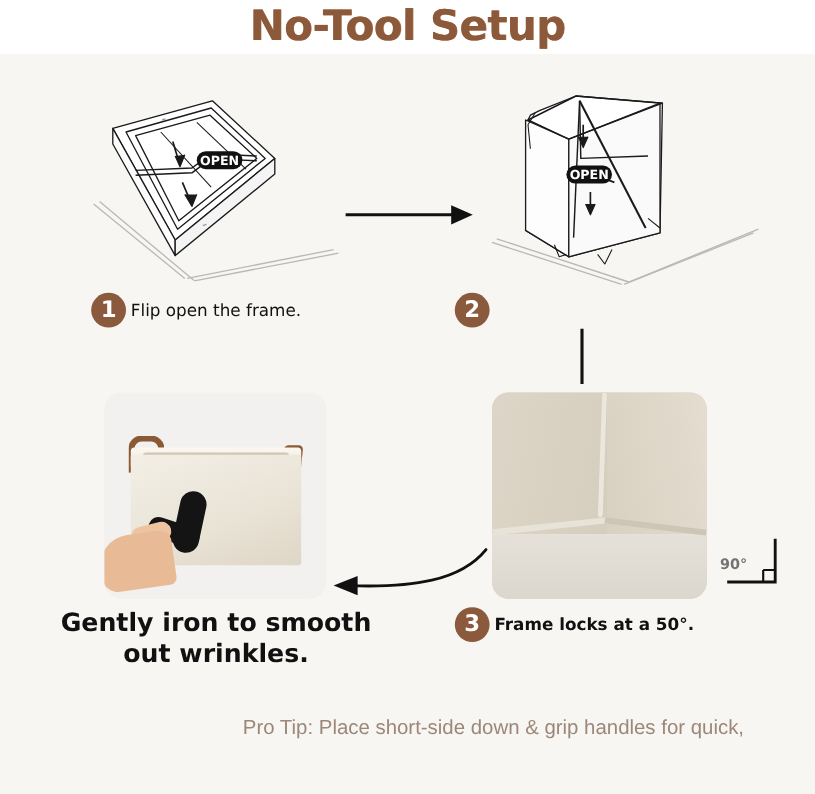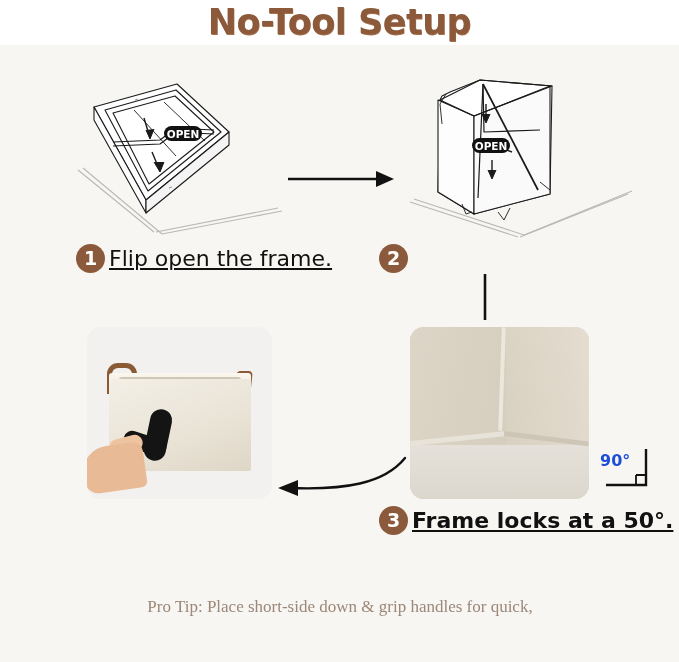--- a/index.html
+++ b/index.html
@@ -74,25 +74,24 @@
     font-size: 19px;
     font-weight: bold;
     display: flex;
     align-items: center;
     justify-content: center;
     flex: 0 0 auto;
     font-family: "DejaVu Sans", sans-serif;
     line-height: 1;
   }
   .caption-text {
-    font-size: 22px;
+    font-size: 14px;
     color: #111111;
     font-family: "DejaVu Sans", sans-serif;
     white-space: nowrap;
-    text-decoration: underline;
   }
   .caption-bold { font-weight: bold; }
 
   .cap-1 { left: 76px; top: 244px; }
   .cap-2 { left: 379px; top: 244px; }
   .cap-3 { left: 379px; top: 506px; }
 
   
   .photo {
     position: absolute;
@@ -233,24 +232,24 @@
   .arrow-curve { left: 272px; top: 440px; }
 
   
   .angle-marker {
     position: absolute;
     left: 600px; top: 447px;
     width: 58px; height: 45px;
   }
   .angle-label {
     position: absolute;
-    left: 0; top: 4px;
-    font-size: 16px;
+    left: 0; top: 16px;
+    font-size: 12px;
     font-weight: bold;
-    color: #1d4ed8;
+    color: #737373;
     font-family: "DejaVu Sans", sans-serif;
   }
 
   
   .cap-iron {
     position: absolute;
     left: 30px; top: 506px;
     width: 300px;
     text-align: center;
     font-size: 21px;
@@ -258,25 +257,25 @@
     color: #111111;
     line-height: 1.25;
     font-family: "DejaVu Sans", sans-serif;
   }
 
   
   .pro-tip {
     position: absolute;
     left: 60px; top: 595px;
     width: 560px;
-    text-align: center;
+    text-align: right;
     font-size: 17px;
     color: #9c8778;
     line-height: 1.45;
-    font-family: Liberation Serif, serif;
+    font-family: Liberation Sans, sans-serif;
   }
 </style>
 </head>
 <body>
 
 <div class="page">
 
   <div class="body-bg"></div>
 
   <div class="title-bar">
@@ -412,20 +411,24 @@
   </div>
 
   <div class="angle-marker">
     <div class="angle-label">90°</div>
     <svg width="58" height="45" viewBox="0 0 58 45" style="position:absolute;left:0;top:0;">
       <path d="M46 2 L46 38 L6 38" stroke="#111111" stroke-width="2.4" fill="none"></path>
       <path d="M36 28 L36 38 M36 28 L46 28" stroke="#111111" stroke-width="1.8" fill="none"></path>
     </svg>
   </div>
 
+  <div class="cap-iron">
+    <div>Gently iron to smooth</div>
+    <div>out wrinkles.</div>
+  </div>
 
   <div class="step-caption cap-3">
     <div class="badge">3</div>
     <div class="caption-text caption-bold">Frame locks at a 50°.</div>
   </div>
 
   <div class="pro-tip">
     <div>Pro Tip: Place short-side down &amp; grip handles for quick,</div>
   </div>
 

